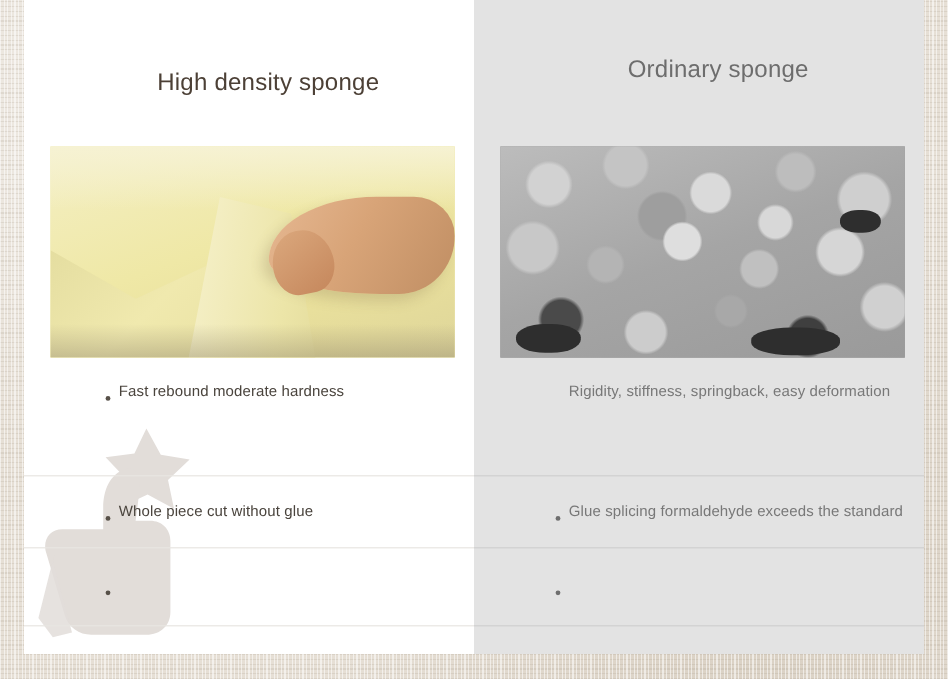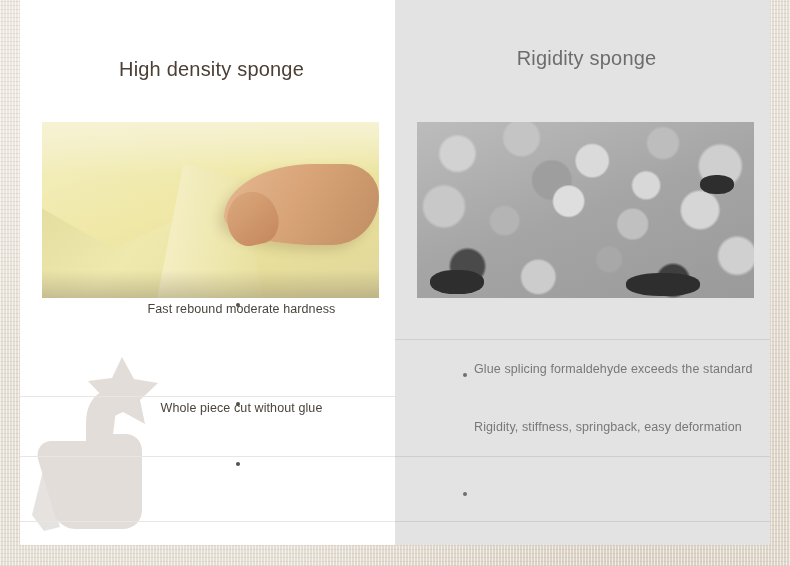--- a/index.html
+++ b/index.html
@@ -38,21 +38,21 @@
   
   .watermark{
     position:absolute; left:10px; top:355px;
     width:135px; height:190px;
     pointer-events:none;
     opacity:1;
   }
 
   
   .panel-title{
-    position:absolute; left:4px; width:100%;
+    position:absolute; left:16px; width:100%;
     text-align:center;
     font-size:20px;
     font-weight:400;
     letter-spacing:.2px;
     white-space:nowrap;
   }
   .good .panel-title{ top:58px; color:#4c4036; }
   .bad  .panel-title{ top:47px; color:#6d6d6d; }
 
   
@@ -139,21 +139,21 @@
   .crumb .dark3{ left:84%; top:30%;    width:10%; height:11%; }
 
   
   .rows{ position:absolute; left:0; top:298px; width:100%; }
   .row{
     position:relative;
     display:flex; align-items:center;
     padding:0 0 0 68px;
     border-top:1px solid transparent;
   }
-  .good .row{ border-top-color:#e8e5e2;flex-direction:column; }
+  .good .row{ border-top-color:#e8e5e2; }
   .bad  .row{ border-top-color:#cfcfcf; }
   .row.first{ border-top:0; }
 
   .row-h1{ height:57px; }
   .row-h2{ height:60px;margin-top:41px; }
   .row-h3{ height:65px; }
   .row-h4{ height:65px; }
 
   .bullet{
     flex:0 0 auto;
@@ -219,37 +219,37 @@
         <span class="bullet"></span>
       </div>
       <div class="row row-h4">
         <span class="row-text"></span>
       </div>
     </div>
   </section>
 
   <section class="panel bad">
 
-    <h2 class="panel-title">Rigidity sponge</h2>
+    <h2 class="panel-title">Ordinary sponge</h2>
 
     <figure class="photo crumb">
       <div class="dark1"></div>
       <div class="dark2"></div>
       <div class="dark3"></div>
     </figure>
 
     <div class="rows">
-      <div class="row row-h2">
-        <span class="bullet"></span>
-        <span class="row-text">Glue splicing formaldehyde exceeds the standard</span>
-      </div>
       <div class="row row-h1 first">
         <span class="bullet" style="visibility:hidden"></span>
         <span class="row-text">Rigidity, stiffness, springback, easy deformation</span>
       </div>
+      <div class="row row-h2">
+        <span class="bullet"></span>
+        <span class="row-text">Glue splicing formaldehyde exceeds the standard</span>
+      </div>
       <div class="row row-h3">
         <span class="bullet"></span>
       </div>
       <div class="row row-h4">
         <span class="row-text"></span>
       </div>
     </div>
   </section>
 
 </div>

